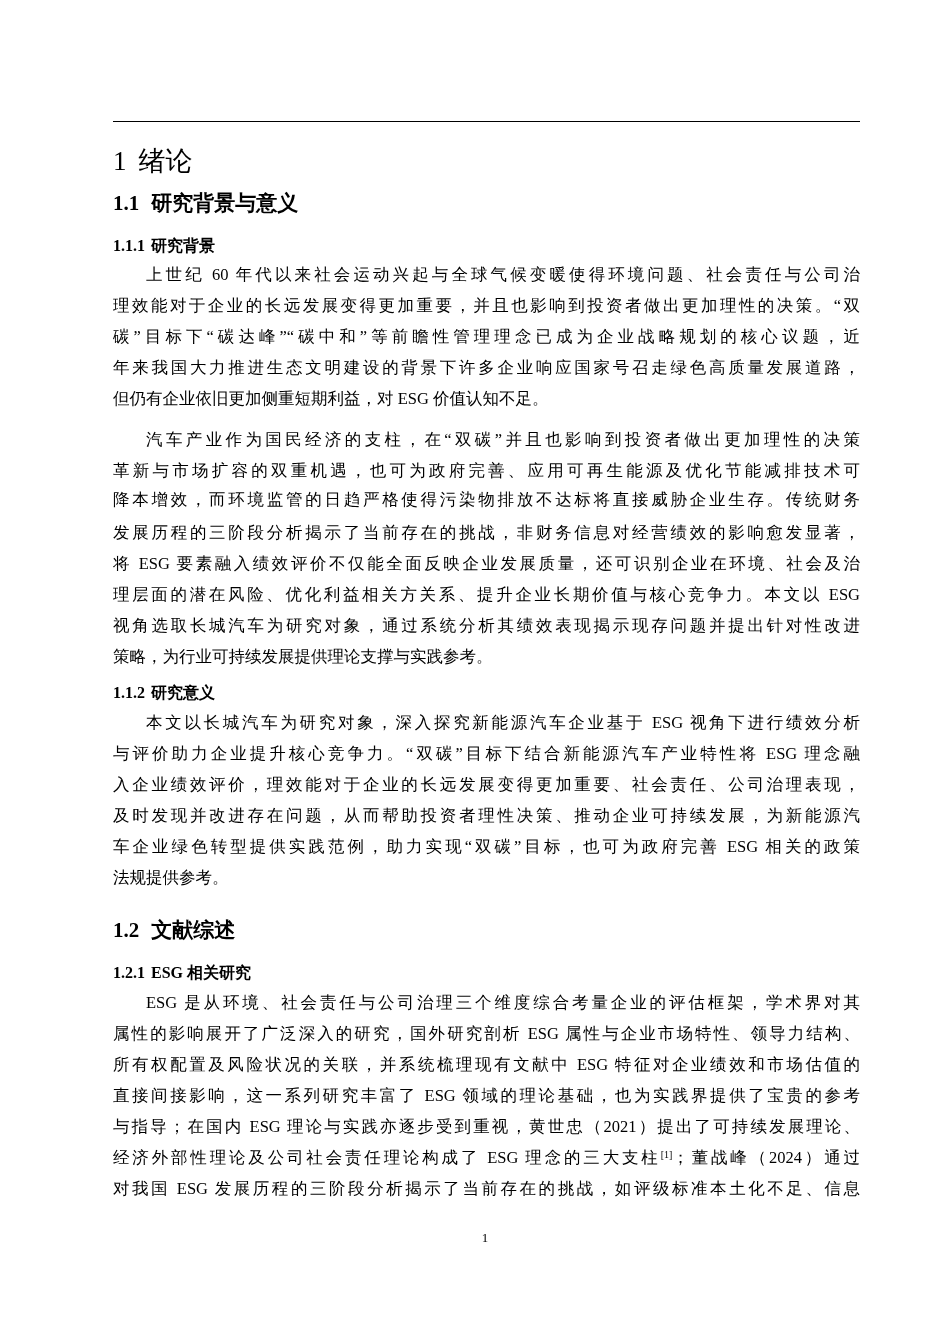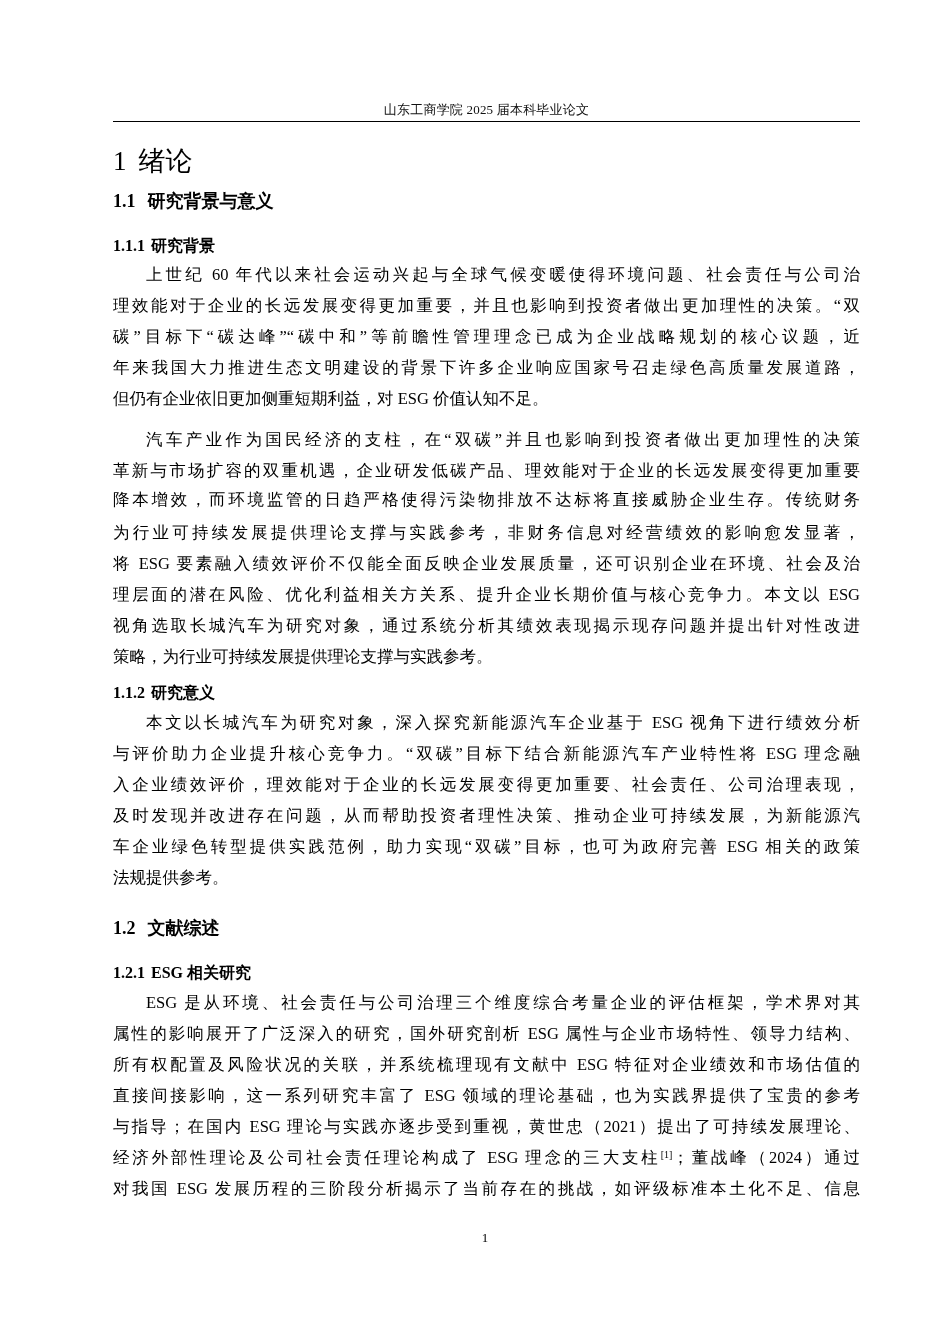--- a/index.html
+++ b/index.html
@@ -5,37 +5,36 @@
   html, body { margin: 0; padding: 0; background: #ffffff; }
   body { width: 950px; height: 1344px; position: relative; overflow: hidden;
          font-family: "Liberation Serif", "DejaVu Serif", serif; color: #000; }
   .page { position: absolute; left: 0; top: 0; width: 950px; height: 1344px; background: #fff; }
   .running-header { position: absolute; left: 113px; width: 747px; top: 101px; text-align: center;
                     font-size: 13px; color: #111; letter-spacing: 0.2px; }
   .header-rule { position: absolute; left: 113px; width: 747px; top: 121px; height: 0;
                  border-top: 1.5px solid #000; }
   .h1 { position: absolute; left: 113px; top: 143px; font-size: 27px; font-weight: normal; }
   .h1 .num { margin-right: 12px; }
-  .h2 { position: absolute; left: 113px; font-size: 18px; font-weight: bold; font-family: Liberation Serif, serif; }
+  .h2 { position: absolute; left: 113px; font-size: 21px; font-weight: bold; font-family: Liberation Serif, serif; }
   .h2 .num { margin-right: 12px; }
   .h3 { position: absolute; left: 113px; font-size: 16px; font-weight: bold; font-family: Liberation Serif, serif; }
   .h3 .num { margin-right: 6px; }
   .line { position: absolute; left: 113px; width: 747px; font-size: 16.5px; height: 24px;
           line-height: 24px; white-space: nowrap; text-align: justify; text-align-last: justify; }
   .line.indent { left: 146px; width: 714px; }
   .line.last { text-align-last: left; }
   sup { font-size: 10px; vertical-align: top; position: relative; top: -3px; }
   .page-number { position: absolute; left: 0; width: 970px; top: 1230px; text-align: center; font-size: 13px; }
 </style>
 </head>
 <body>
 
 <div class="page">
 
-  <div class="running-header">山东工商学院 2025 届本科毕业论文</div>
   <div class="header-rule"></div>
 
   <div class="h1">
     <span class="num">1</span><span>绪论</span>
   </div>
 
   <div class="h2" style="top:189px">
     <span class="num">1.1</span><span>研究背景与意义</span>
   </div>
 
@@ -46,23 +45,23 @@
   <div>
     <div class="line indent" style="top:263px">上世纪 60 年代以来社会运动兴起与全球气候变暖使得环境问题、社会责任与公司治</div>
     <div class="line" style="top:294px">理效能对于企业的长远发展变得更加重要，并且也影响到投资者做出更加理性的决策。“双</div>
     <div class="line" style="top:325px">碳”目标下“碳达峰”“碳中和”等前瞻性管理理念已成为企业战略规划的核心议题，近</div>
     <div class="line" style="top:356px">年来我国大力推进生态文明建设的背景下许多企业响应国家号召走绿色高质量发展道路，</div>
     <div class="line last" style="top:387px">但仍有企业依旧更加侧重短期利益，对 ESG 价值认知不足。</div>
   </div>
 
   <div>
     <div class="line indent" style="top:428px">汽车产业作为国民经济的支柱，在“双碳”并且也影响到投资者做出更加理性的决策</div>
-    <div class="line" style="top:459px">革新与市场扩容的双重机遇，企业研发低碳产品、理效能对于企业的长远发展变得更加重要</div>
+    <div class="line" style="top:459px">革新与市场扩容的双重机遇，也可为政府完善、应用可再生能源及优化节能减排技术可</div>
     <div class="line" style="top:488px">降本增效，而环境监管的日趋严格使得污染物排放不达标将直接威胁企业生存。传统财务</div>
-    <div class="line" style="top:521px">为行业可持续发展提供理论支撑与实践参考，非财务信息对经营绩效的影响愈发显著，</div>
+    <div class="line" style="top:521px">发展历程的三阶段分析揭示了当前存在的挑战，非财务信息对经营绩效的影响愈发显著，</div>
     <div class="line" style="top:552px">将 ESG 要素融入绩效评价不仅能全面反映企业发展质量，还可识别企业在环境、社会及治</div>
     <div class="line" style="top:583px">理层面的潜在风险、优化利益相关方关系、提升企业长期价值与核心竞争力。本文以 ESG</div>
     <div class="line" style="top:614px">视角选取长城汽车为研究对象，通过系统分析其绩效表现揭示现存问题并提出针对性改进</div>
     <div class="line last" style="top:645px">策略，为行业可持续发展提供理论支撑与实践参考。</div>
   </div>
 
   <div class="h3" style="top:683px">
     <span class="num">1.1.2</span><span>研究意义</span>
   </div>
 

